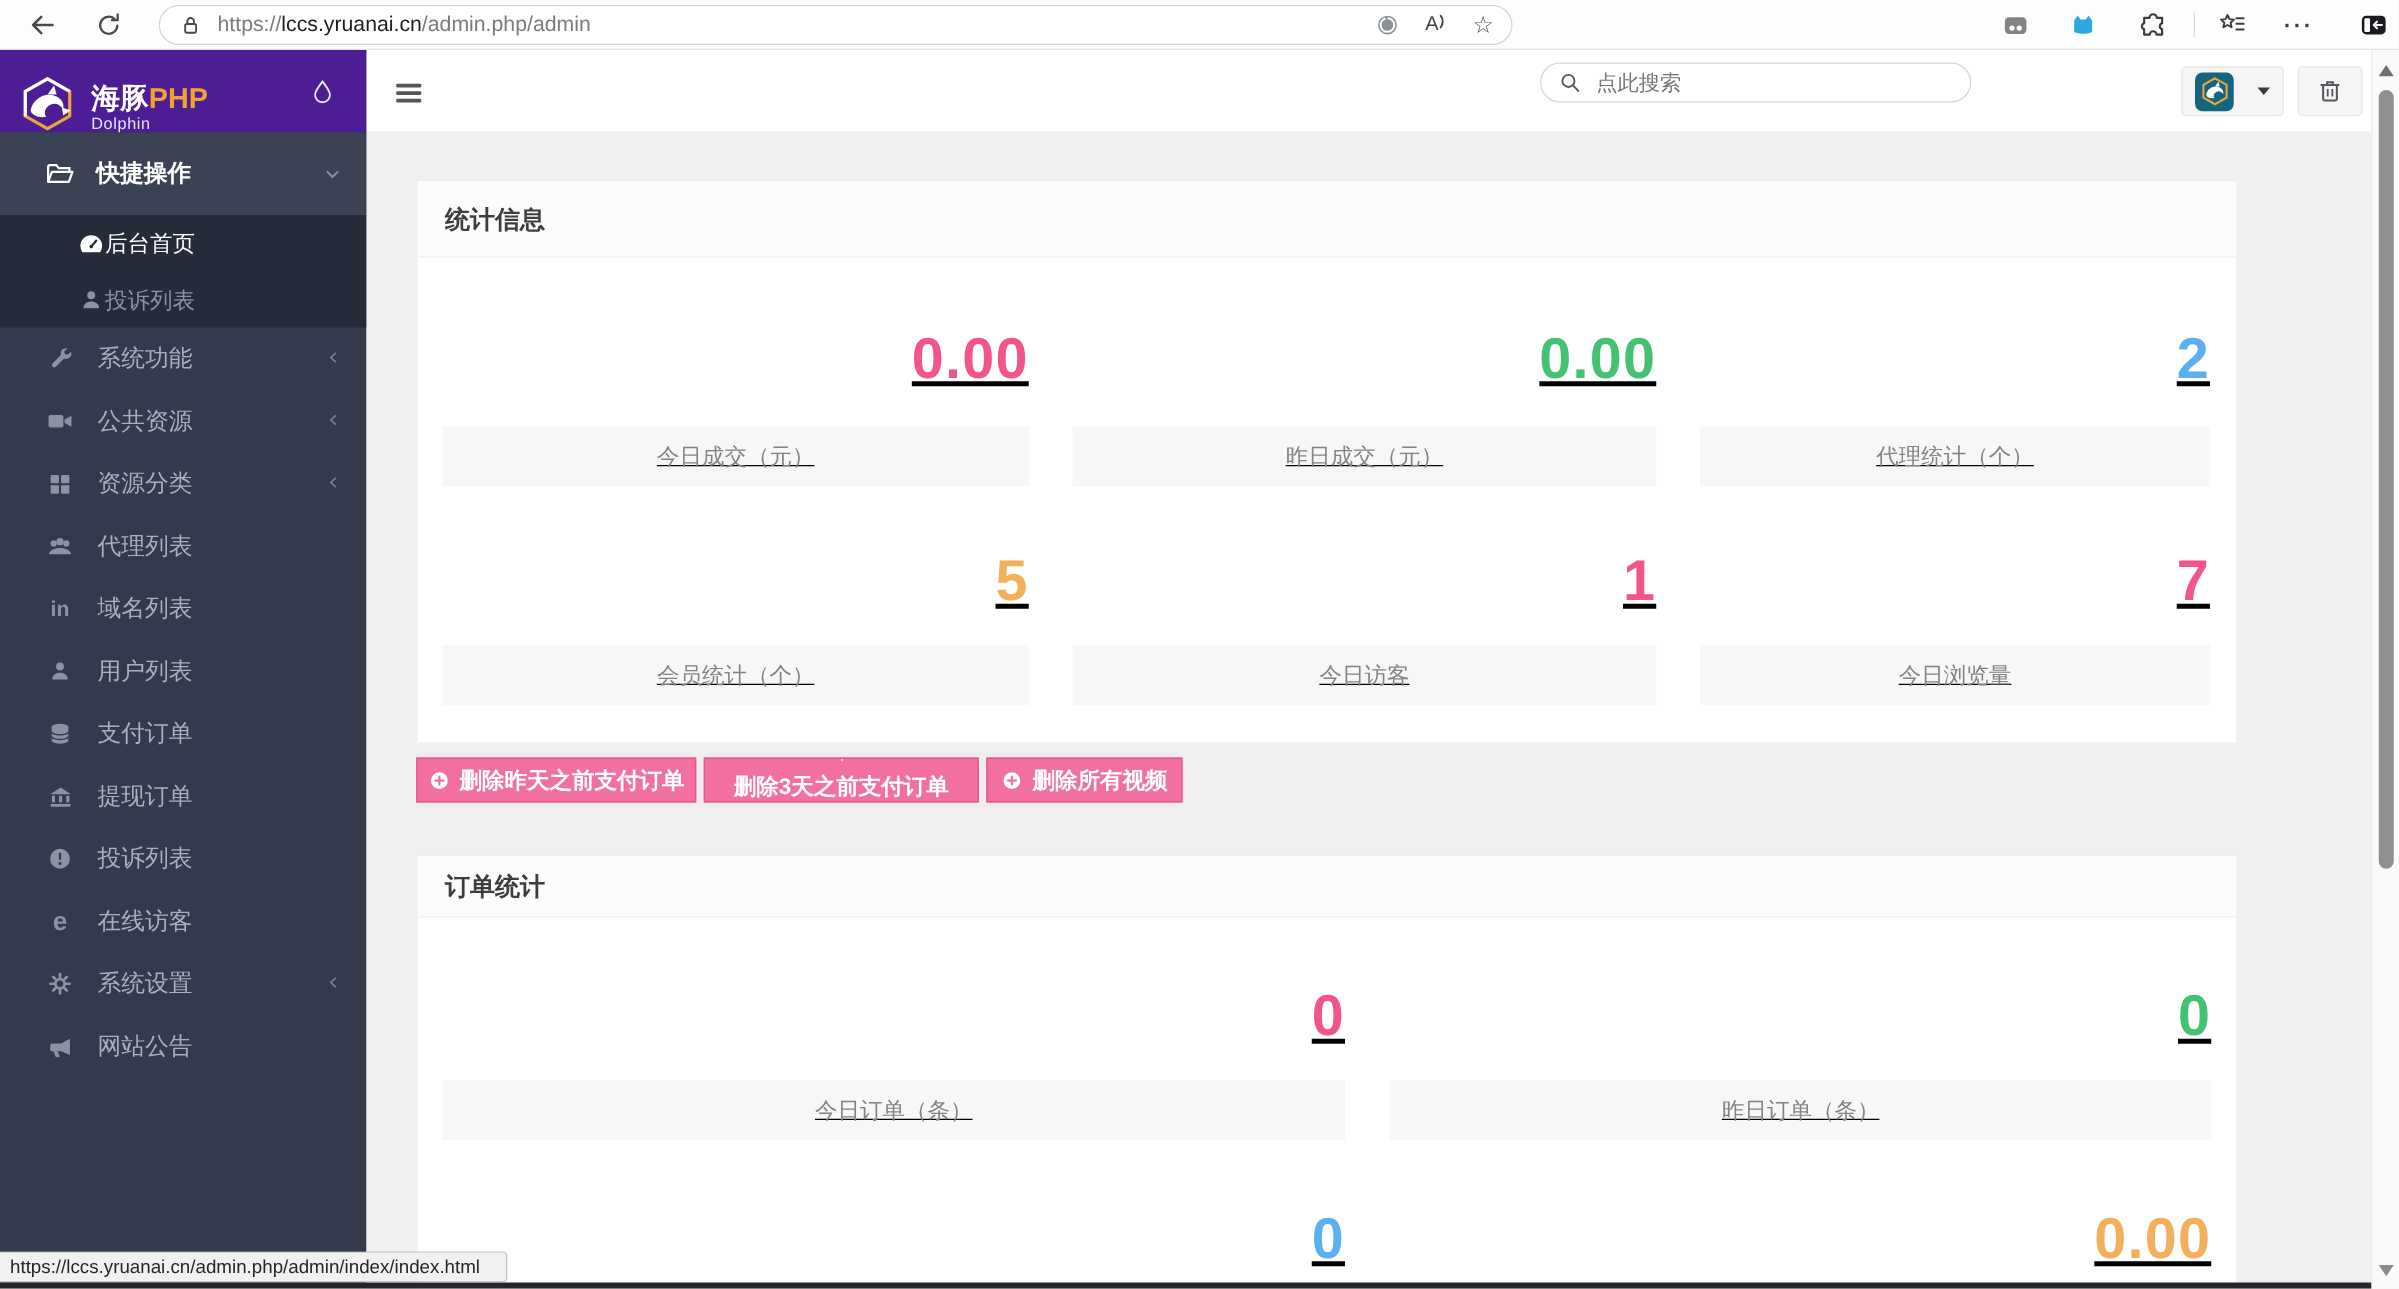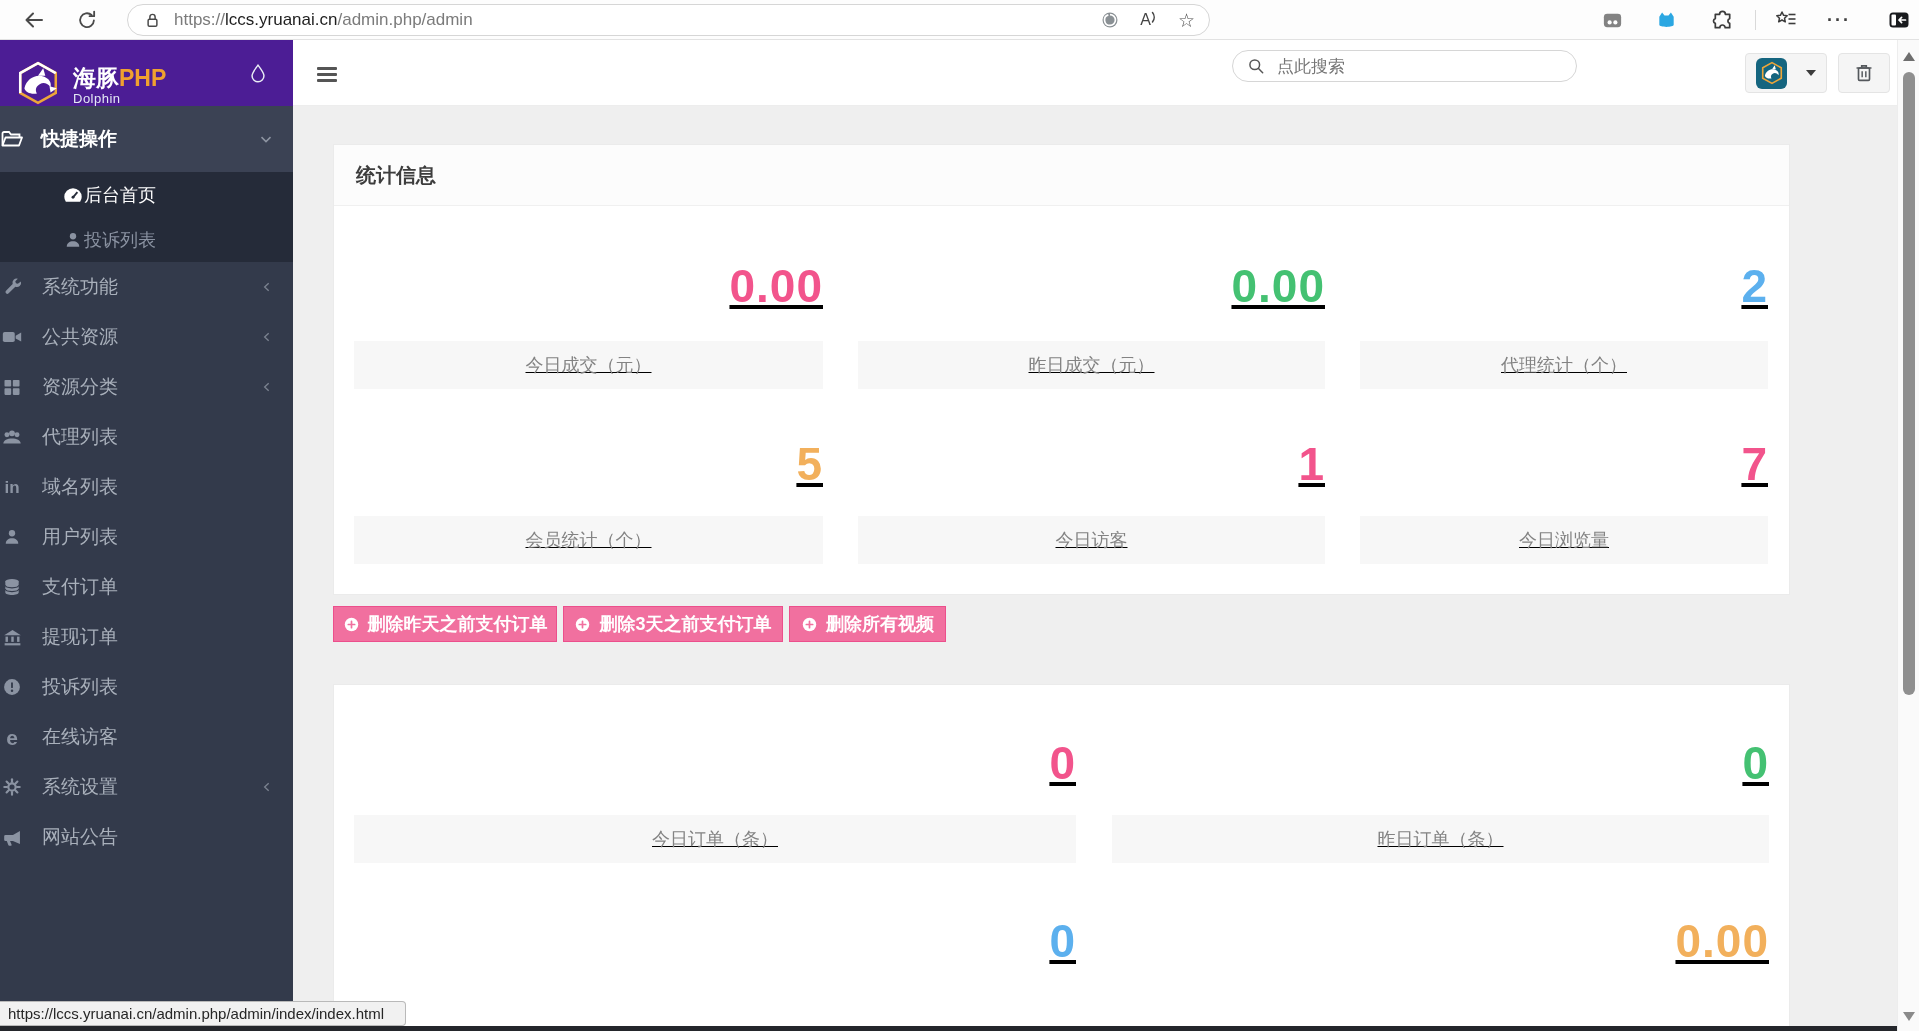--- a/index.html
+++ b/index.html
@@ -31,21 +31,21 @@
   .sidebar { position:absolute; left:0; top:40px; width:293px; height:986px; background:#333a4b; z-index:10; }
   .logo-bar { height:66px; background:#4c1d95; display:flex; align-items:flex-end; position:relative; }
   .logo-svg { margin-left:15px; }
   .logo-txt { margin-left:12px; }
   .logo-line1 { font-size:23px; font-weight:bold; color:#fff; line-height:24px; }
   .logo-php { color:#f0a12f; }
   .logo-sub { font-size:13px; color:#e3e9f4; margin-top:1px; letter-spacing:.5px; }
   .drop-ico { position:absolute; right:24px; top:22px; }
   .sec-row { height:66px; background:#3b4254; display:flex; align-items:center; position:relative;
     color:#fff; font-size:19px; cursor:pointer;font-weight:bold; }
-  .mi-ico { width:24px; display:flex; justify-content:center; align-items:center; }
+  .mi-ico { width:24px; margin-left:36px; display:flex; justify-content:center; align-items:center; }
   .sec-row .label { margin-left:17px; }
   .chev-right { position:absolute; right:18px; top:50%; margin-top:-9px; }
   .submenu { background:#252b39; }
   .sub-item { height:45px; display:flex; align-items:center; font-size:18px; cursor:pointer; }
   .sub-item .mi-ico { margin-left:62px; width:22px; }
   .sub-item .label { }
   .sub-active { color:#fff; }
   .sub-dim { color:#8a92a1; }
   .menu-item { height:50px; display:flex; align-items:center; position:relative; color:#a9b0bb;
     font-size:19px; cursor:pointer; }
@@ -89,21 +89,21 @@
   .card1 .r1 .stat-val { margin-top:54px; }
   .card1 .r1 .stat-strip { margin-top:29px; }
   .card1 .r2 .stat-val { margin-top:49px; }
   .card1 .r2 .stat-strip { margin-top:26px; }
   .card2 .r1 .stat-val { margin-top:52px; }
   .card2 .r1 .stat-strip { margin-top:26px; }
   .card2 .r2 .stat-val { margin-top:52px; }
   .btn-row { position:absolute; left:40px; top:500px; display:flex; gap:6px; }
   .del-btn { height:36px; background:#f1709f; border:1px solid #ec4f8c; color:#fff; font-weight:bold;
     font-size:18px; display:flex; align-items:center; justify-content:center; gap:8px; cursor:pointer; }
-  .del-btn.w1 { width:224px; } .del-btn.w2 { width:220px; } .del-btn.w3 { width:157px; }
+  .del-btn.w1 { width:224px; } .del-btn.w2 { width:220px;flex-direction:column; } .del-btn.w3 { width:157px; }
 
   
   .scrollbar { position:absolute; left:1897px; top:40px; width:22px; height:991px; background:#fafafa;
     border-left:1px solid #ededed; z-index:20; }
   .sb-up { position:absolute; left:5px; top:12px; width:0; height:0; border-left:6px solid transparent;
     border-right:6px solid transparent; border-bottom:9px solid #6e6e6e; }
   .sb-down { position:absolute; left:5px; bottom:10px; width:0; height:0; border-left:6px solid transparent;
     border-right:6px solid transparent; border-top:9px solid #8a8a8a; }
   .sb-thumb { position:absolute; left:5px; top:32px; width:12px; height:623px; background:#8f8f8f;
     border-radius:6px; }
@@ -474,20 +474,21 @@
       <button class="del-btn w3">
         <svg width="17" height="17" viewBox="0 0 24 24">
             <circle cx="12" cy="12" r="9.5" fill="#fff"></circle>
             <path d="M12 7.5v9M7.5 12h9" stroke="#f1709f" stroke-width="2.4" stroke-linecap="round"></path>
           </svg>
         <span>删除所有视频</span>
       </button>
     </div>
 
     <section class="card card2">
+      <div class="card-head">订单统计</div>
       <div class="stat-grid grid2 r1">
         <div class="stat">
           <div class="stat-val" style="color: rgb(242, 84, 140);">0</div>
           <div class="stat-strip">今日订单（条）</div>
         </div>
         <div class="stat">
           <div class="stat-val" style="color: rgb(68, 193, 114);">0</div>
           <div class="stat-strip">昨日订单（条）</div>
         </div>
       </div>

